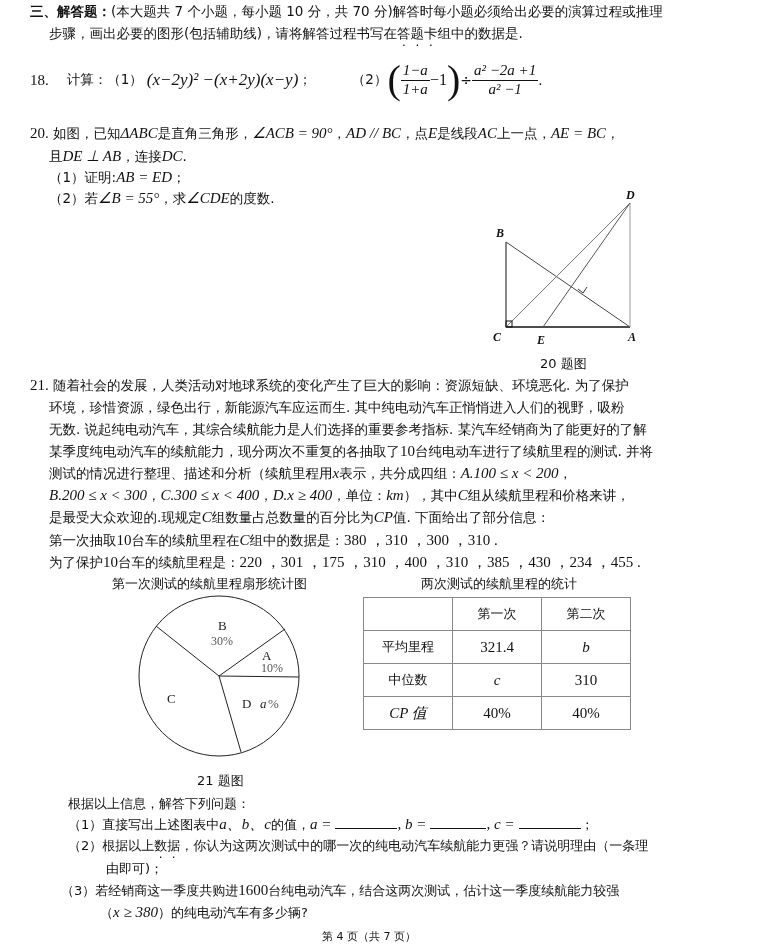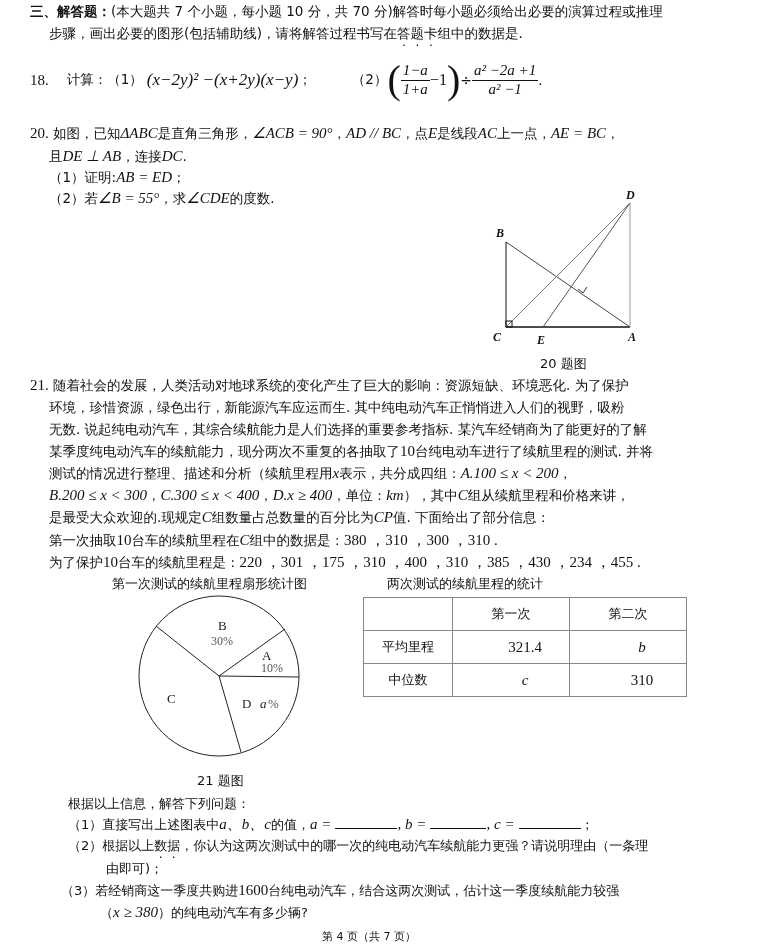--- a/index.html
+++ b/index.html
@@ -10,21 +10,21 @@
   .n { font-family:"Liberation Serif", serif; }
   .bold { font-weight:bold; }
   .dot { position:relative; }
   .dot::after { content:"·"; position:absolute; left:50%; transform:translateX(-50%); bottom:-11px; font-size:12px; line-height:1; }
   .blank { display:inline-block; border-bottom:1px solid #111; height:12px; vertical-align:baseline; }
   .frac { display:inline-flex; flex-direction:column; align-items:center; vertical-align:middle; font-family:"Liberation Serif", serif; font-size:15px; line-height:1.15; }
   .frac .num { border-bottom:1px solid #111; padding:0 2px; }
   .bigparen { font-family:"Liberation Serif", serif; font-size:40px; font-weight:100; vertical-align:middle; line-height:1; }
   table.stat { position:absolute; left:363px; top:597px; border-collapse:collapse; }
   table.stat td { border:1.5px solid #888; width:88px; height:32px; text-align:center; font-size:13px; padding:0;margin-left:8px; }
-  table.stat td.num { font-family:"Liberation Serif", serif; font-size:15px;padding-left:28px; }
+  table.stat td.num { font-family:"Liberation Serif", serif; font-size:15px; }
   .footer { font-size:11px; }
 </style>
 </head>
 <body>
 
 <div class="abs" style="left:30px;top:3px;font-size:13.5px;">
   <span class="bold">三、解答题：</span><span>(本大题共 7 个小题，每小题 10 分，共 70  分)解答时每小题必须给出必要的演算过程或推理</span>
 </div>
 <div class="abs" style="left:49px;top:25px;font-size:13.5px;">
   <span>步骤，画出必要的图形(包括辅助线)，请将解答过程书写在</span><span class="dot">答</span><span class="dot">题</span><span class="dot">卡</span><span>组中的数据是.</span>
@@ -106,21 +106,21 @@
   <span>是最受大众欢迎的.现规定</span><span class="m" style="font-size:15px;">C</span><span>组数量占总数量的百分比为</span><span class="m" style="font-size:15px;">CP</span><span>值. 下面给出了部分信息：</span>
 </div>
 <div class="abs" style="left:49px;top:531px;font-size:13.5px;">
   <span>第一次抽取</span><span class="n" style="font-size:15px;">10</span><span>台车的续航里程在</span><span class="m" style="font-size:15px;">C</span><span>组中的数据是：</span><span class="n" style="font-size:15px;">380 ，310 ，300 ，310 .</span>
 </div>
 <div class="abs" style="left:49px;top:553px;font-size:13.5px;">
   <span>为了保护</span><span class="n" style="font-size:15px;">10</span><span>台车的续航里程是：</span><span class="n" style="font-size:15px;">220 ，301 ，175 ，310 ，400 ，310 ，385 ，430 ，234 ，455 .</span>
 </div>
 
 <div class="abs" style="left:112px;top:575px;font-size:13px;">第一次测试的续航里程扇形统计图</div>
-<div class="abs" style="left:387px;top:575px;font-size:13px;">两次测试的续航里程的统计</div>
+<div class="abs" style="left:421px;top:575px;font-size:13px;">两次测试的续航里程的统计</div>
 
 <svg class="abs" style="left:130px;top:590px;" width="180" height="180">
   <circle cx="89" cy="86" r="80" fill="none" stroke="#222" stroke-width="1"></circle>
   <line x1="89" y1="86" x2="169" y2="87" stroke="#222"></line>
   <line x1="89" y1="86" x2="155" y2="39" stroke="#222"></line>
   <line x1="89" y1="86" x2="26" y2="36" stroke="#222"></line>
   <line x1="89" y1="86" x2="111" y2="162" stroke="#222"></line>
   <g font-family="Liberation Serif, serif" font-size="13" fill="#222">
     <text x="88" y="40">B</text>
     <text x="81" y="55" font-size="12" fill="#555">30%</text>
@@ -144,20 +144,25 @@
   <tr>
     <td>平均里程</td>
     <td class="num">321.4</td>
     <td class="num" style="font-style:italic;">b</td>
   </tr>
   <tr>
     <td>中位数</td>
     <td class="num" style="font-style:italic;">c</td>
     <td class="num">310</td>
   </tr>
+  <tr>
+    <td style="font-family:'Liberation Serif',serif;font-style:italic;font-size:15px;">CP 值</td>
+    <td class="num">40%</td>
+    <td class="num">40%</td>
+  </tr>
 </tbody>
   </table>
 
 <div class="abs" style="left:68px;top:795px;font-size:13px;">根据以上信息，解答下列问题：</div>
 <div class="abs" style="left:68px;top:815px;font-size:13px;">
   <span>（1）直接写出上述图表中</span><span class="m" style="font-size:15px;">a、b、c</span><span>的值，</span><span class="m" style="font-size:15px;">a =</span>
   <span class="blank" style="width:62px;"></span><span class="m" style="font-size:15px;">, b =</span>
   <span class="blank" style="width:56px;"></span><span class="m" style="font-size:15px;">, c =</span>
   <span class="blank" style="width:62px;"></span><span>；</span>
 </div>

